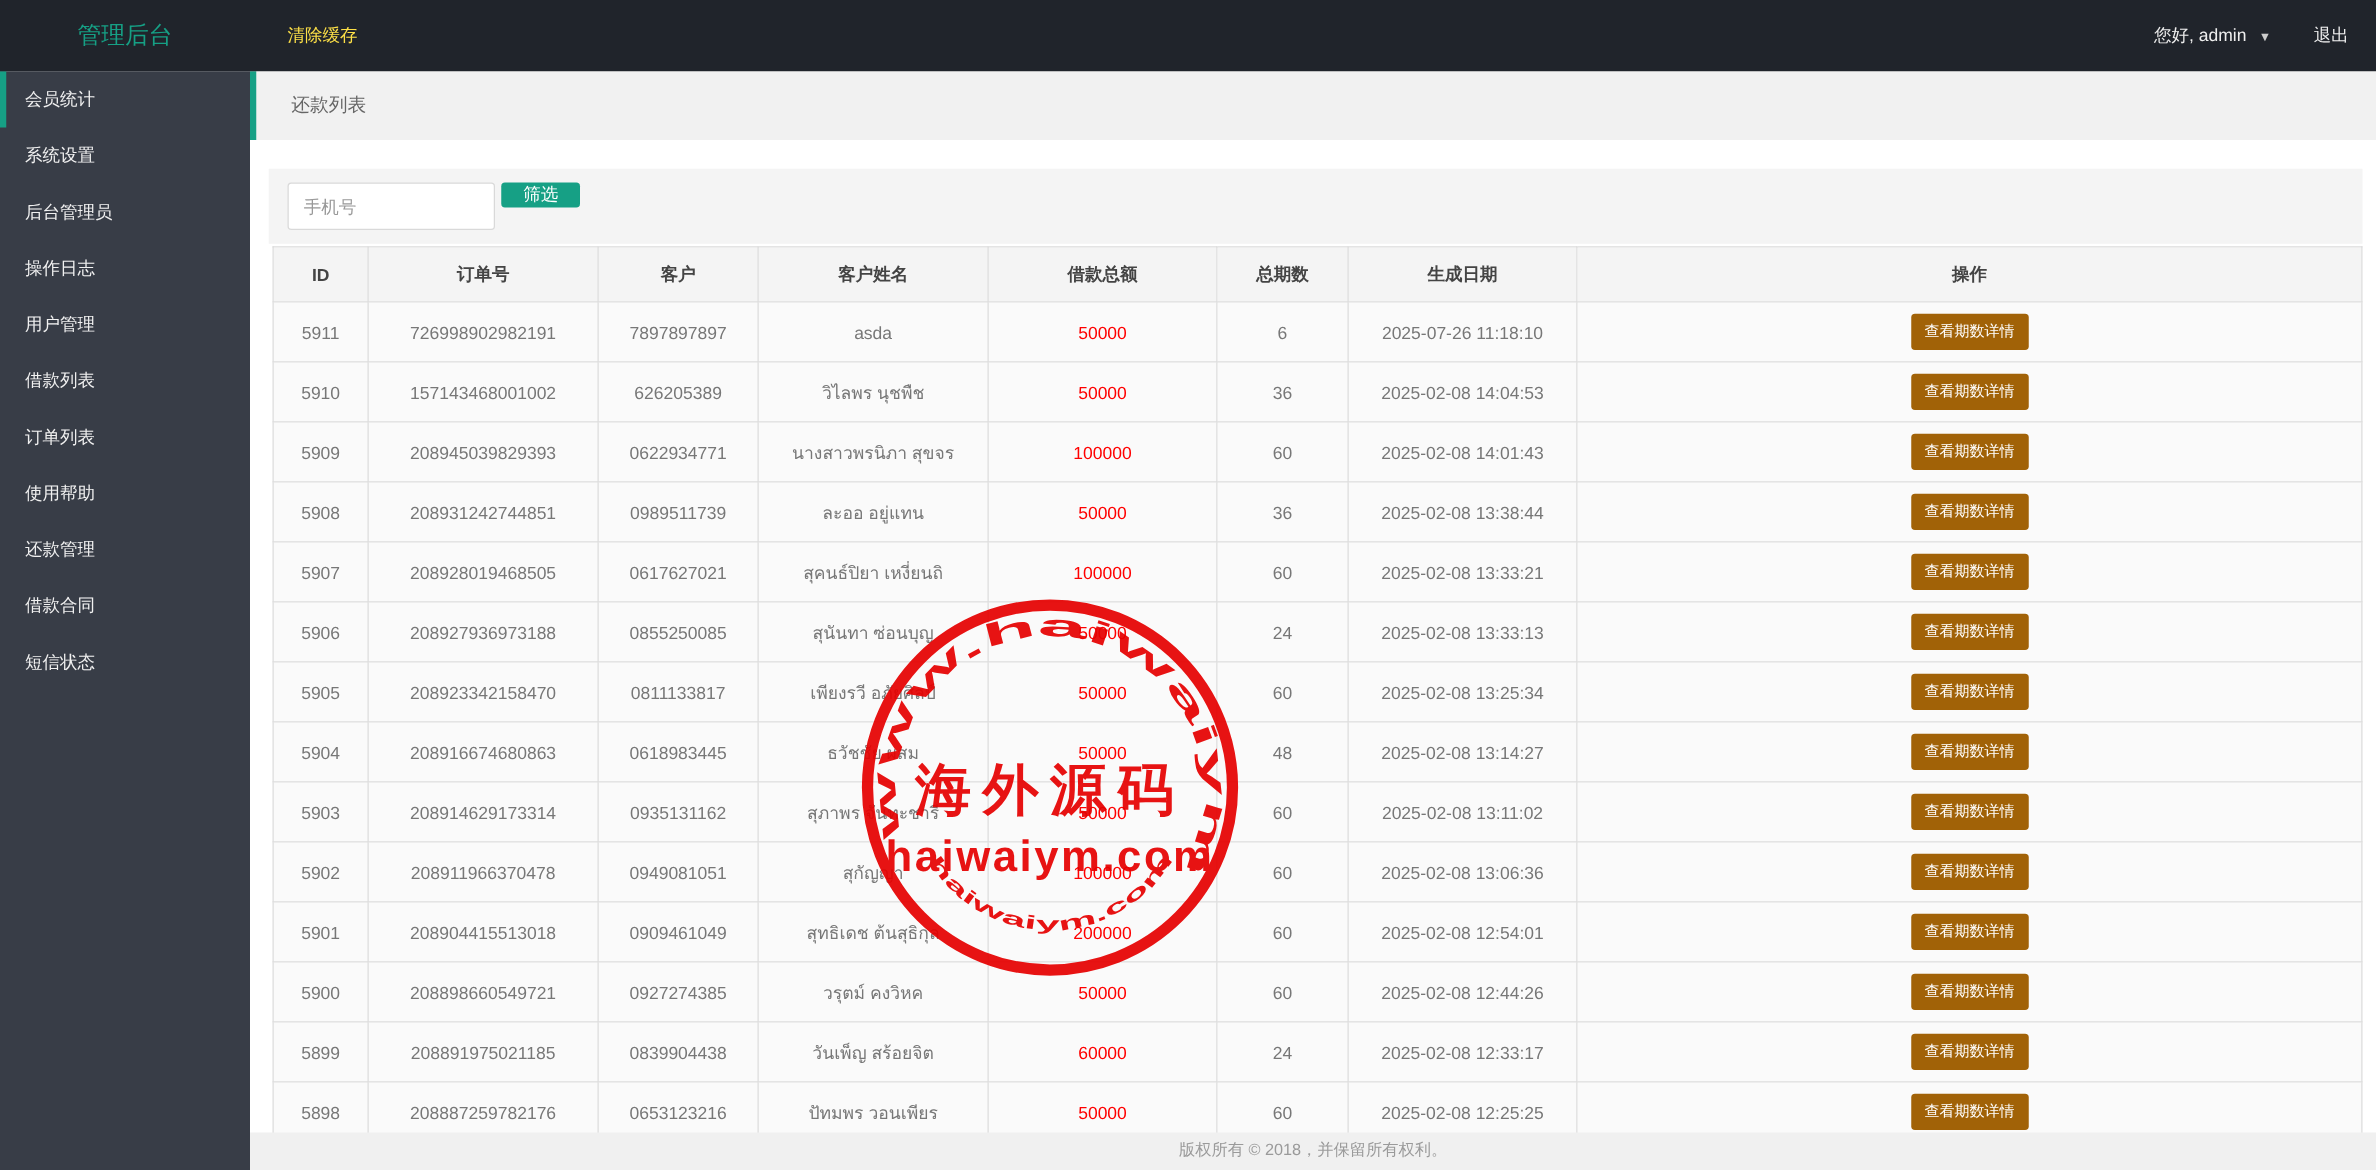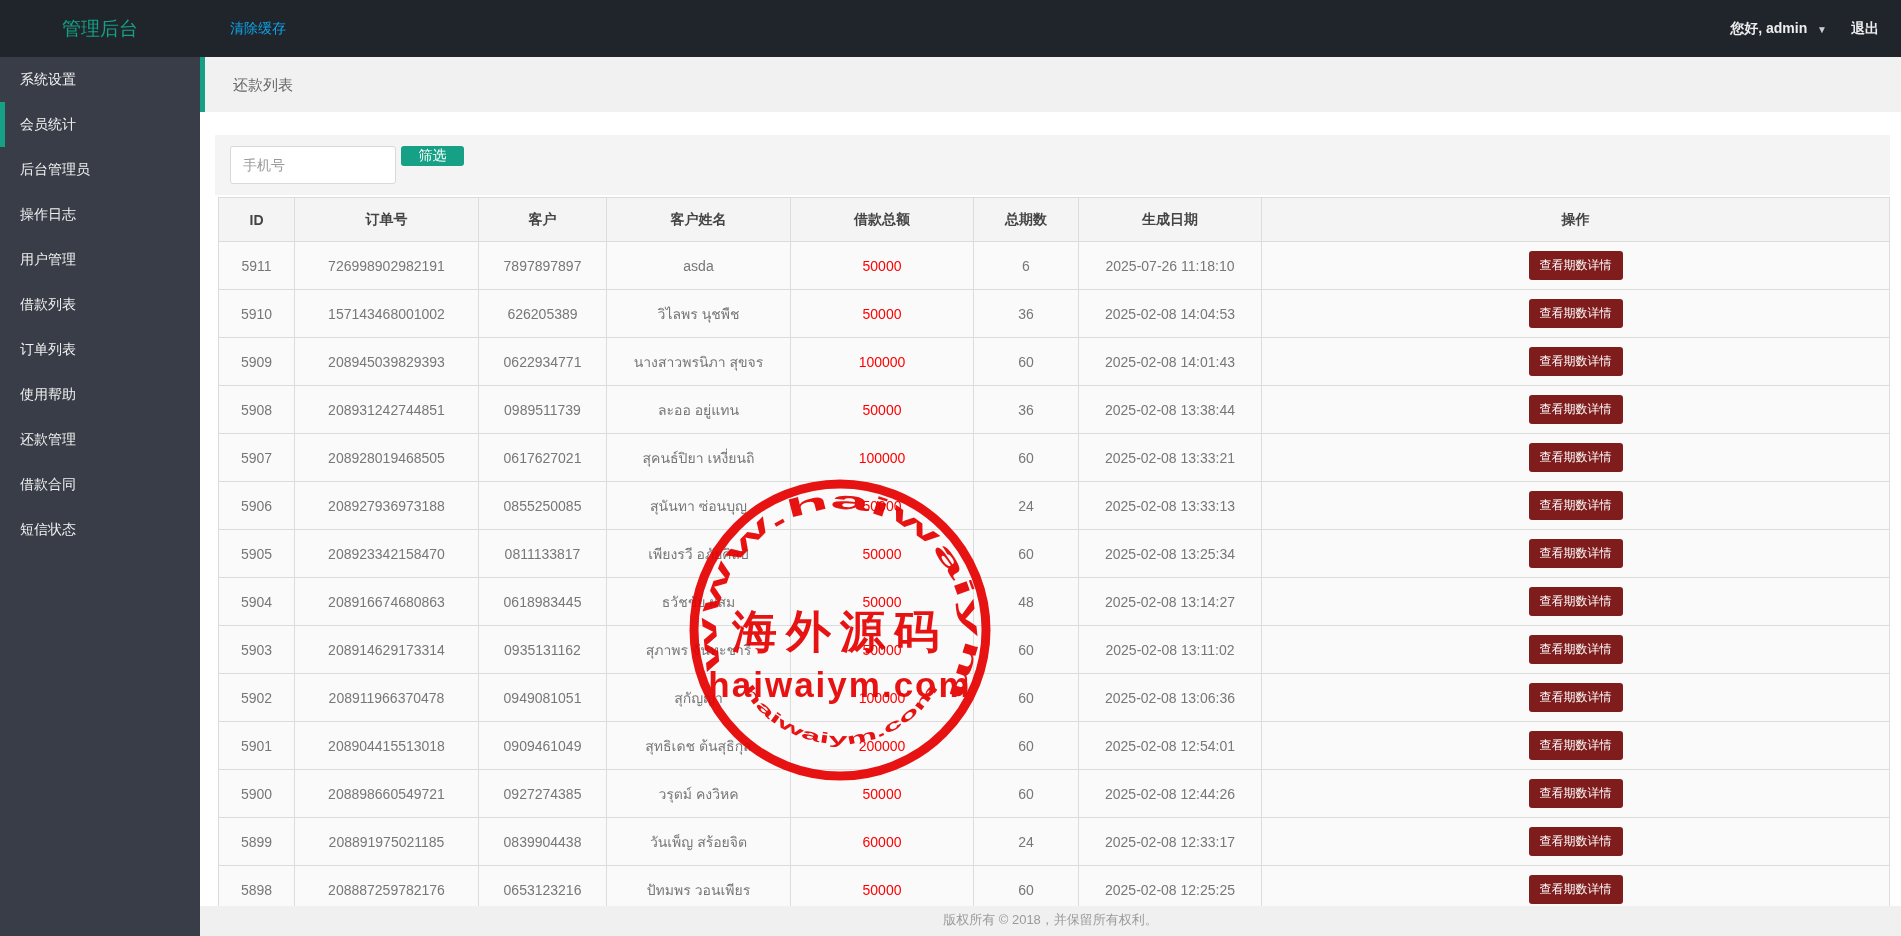--- a/index.html
+++ b/index.html
@@ -5,23 +5,23 @@
   * { margin:0; padding:0; box-sizing:border-box; }
   html,body { width:1901px; height:936px; overflow:hidden; background:#fff;
               font-family:"Liberation Sans","DejaVu Sans",sans-serif; }
 
   
   .navbar { position:absolute; left:0; top:0; width:1901px; height:57px;
             background:#20242b; color:#e8e8e8; z-index:30; }
   .brand  { position:absolute; left:0; top:0; width:200px; height:45px;
             line-height:57px; text-align:center; color:#16a085; font-size:19px; cursor:pointer; }
   .nav-clear { position:absolute; left:220px; top:0; height:57px; line-height:57px;
-               font-size:14px; color:#0ea5e9; cursor:pointer; padding:0 10px; }
+               font-size:14px; color:#fde047; cursor:pointer; padding:0 10px; }
   .nav-right { position:absolute; right:22px; top:0; height:57px; line-height:57px;
-               font-size:14px; color:#eee; display:flex; gap:24px;font-weight:bold; }
+               font-size:14px; color:#eee; display:flex; gap:34px; }
   .nav-user { cursor:pointer; }
   .nav-user .caret { display:inline-block; margin-left:6px; font-size:10px; color:#ccc; }
   .nav-logout { cursor:pointer; }
 
   
   .sidebar { position:absolute; left:0; top:57px; width:200px; height:879px;
              background:#383d47; z-index:20; }
   .side-item { height:45px; line-height:45px; padding-left:20px; font-size:14px;
                color:#f1f1f1; cursor:pointer; }
   .side-item.active { border-left:5px solid #16a085; padding-left:15px; }
@@ -45,21 +45,21 @@
                 font-size:14px; cursor:pointer; font-family:inherit; }
 
   
   .grid { position:absolute; left:218px; top:197px; width:1671px;
           border-collapse:collapse; table-layout:fixed; }
   .grid th, .grid td { border:1px solid #dcdcdc; text-align:center; overflow:hidden;
                        white-space:nowrap; }
   .grid th { height:44px; background:#f4f4f4; font-size:14px; color:#444; font-weight:bold; }
   .grid td { height:48px; background:#fafafa; font-size:14px; color:#777; }
   .grid td.amount { color:#ff0000; }
-  .action-btn { display:inline-block; background:#7f1d1d; color:#fff; font-size:12px;
+  .action-btn { display:inline-block; background:#a16207; color:#fff; font-size:12px;
                 padding:6px 11px; border-radius:3px; border:none; cursor:pointer;
                 font-family:inherit; }
 
   
   .footer { position:absolute; left:200px; bottom:0; width:1701px; height:30px;
             background:#f0f0f0; text-align:center; line-height:28px; font-size:13px;
             color:#9a9a9a; z-index:25; }
 
   
   .stamp { position:absolute; left:685px; top:475px; width:310px; height:310px;
@@ -74,22 +74,22 @@
   <div class="nav-right">
     <div class="nav-user">
       <span>您好, admin</span>
       <span class="caret">▼</span>
     </div>
     <div class="nav-logout">退出</div>
   </div>
 </div>
 
 <div class="sidebar" id="sidebar">
+    <div class="side-item active">会员统计</div>
     <div class="side-item">系统设置</div>
-    <div class="side-item active">会员统计</div>
     <div class="side-item">后台管理员</div>
     <div class="side-item">操作日志</div>
     <div class="side-item">用户管理</div>
     <div class="side-item">借款列表</div>
     <div class="side-item">订单列表</div>
     <div class="side-item">使用帮助</div>
     <div class="side-item">还款管理</div>
     <div class="side-item">借款合同</div>
     <div class="side-item">短信状态</div>
   </div>

